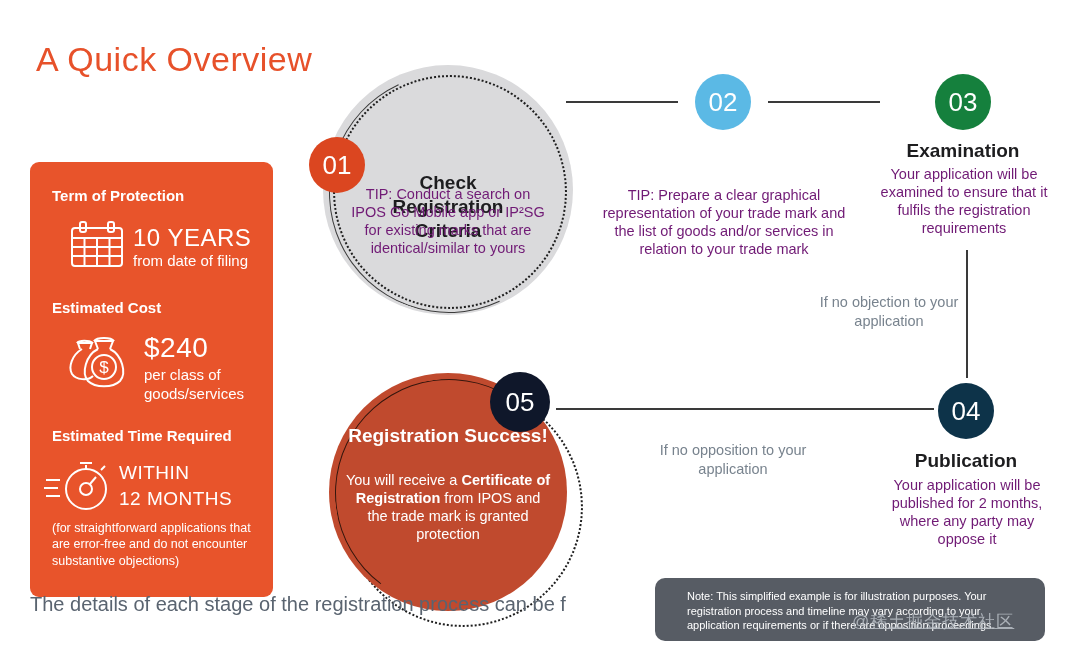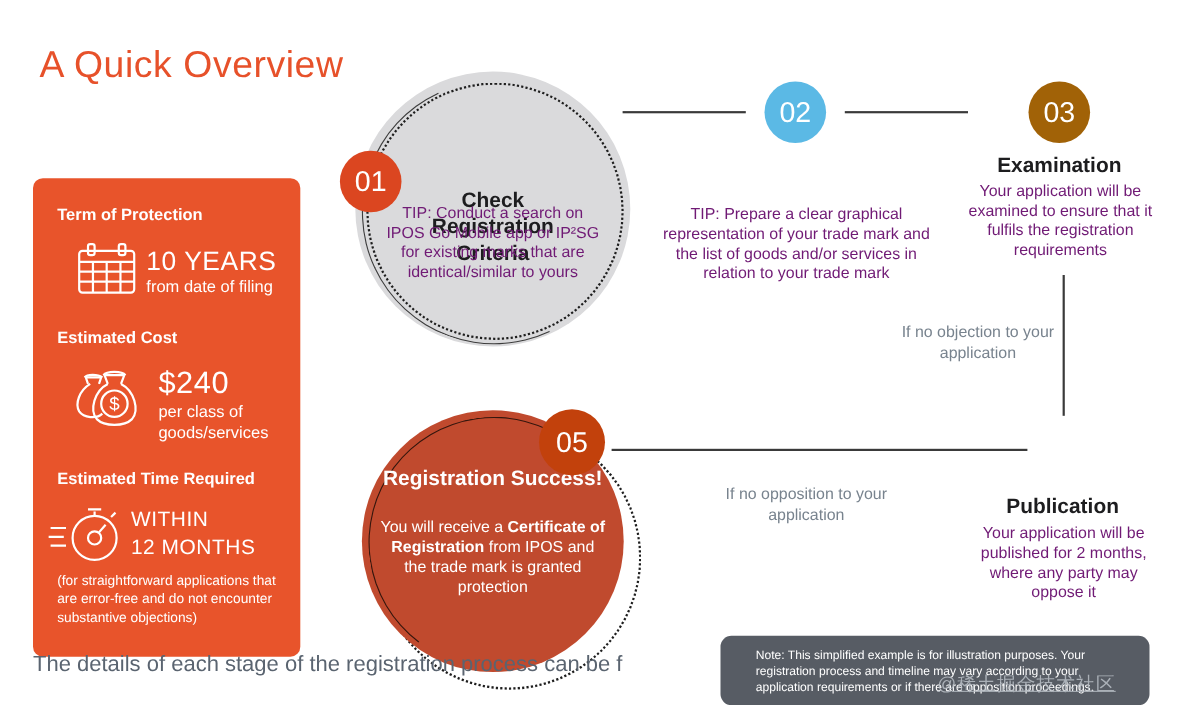--- a/index.html
+++ b/index.html
@@ -26,23 +26,23 @@
         border-top-color:transparent;border-right-color:transparent;transform:rotate(20deg);z-index:2;}
   .dotring5{left:343px;top:387px;width:236px;height:236px;border-radius:50%;border:2px dotted #1e1e1e;z-index:0;}
   .circle5{left:329px;top:373px;width:238px;height:238px;border-radius:50%;background:#C04A2E;z-index:1;}
   .arc5{left:335px;top:379px;width:226px;height:226px;border-radius:50%;border:1.5px solid #35160d;
         border-bottom-color:transparent;border-right-color:transparent;transform:rotate(-8deg);z-index:2;}
 
   .badge{border-radius:50%;display:flex;align-items:center;justify-content:center;
          color:#fff;font-size:26px;font-weight:500;z-index:4;}
   .badge1{left:309px;top:137px;width:56px;height:56px;background:#DB4620;}
   .badge2{left:695px;top:74px;width:56px;height:56px;background:#5BB9E5;}
-  .badge3{left:935px;top:74px;width:56px;height:56px;background:#a16207;text-align:center;}
+  .badge3{left:935px;top:74px;width:56px;height:56px;background:#15803d;text-align:center;}
   .badge4{left:938px;top:383px;width:56px;height:56px;background:#0D3349;}
-  .badge5{left:490px;top:372px;width:60px;height:60px;background:#c2410c;}
+  .badge5{left:490px;top:372px;width:60px;height:60px;background:#0f172a;}
 
   .step-title{font-size:19px;font-weight:600;color:#1d1d1f;text-align:center;line-height:1.25;z-index:3;}
   .step-desc{font-size:14.5px;font-weight:500;color:#701a75;text-align:center;line-height:1.24;z-index:3;}
   .t1{left:363px;top:123px;width:170px;margin-top:48px;}
   .d1{left:348px;top:186px;width:200px;}
   .t2{left:648px;top:136px;width:150px;}
   .d2{left:600px;top:187px;width:248px;}
   .t3{left:878px;top:139px;width:170px;}
   .d3{left:873px;top:166px;width:182px;}
   .t4{left:881px;top:449px;width:170px;}
@@ -148,20 +148,21 @@
   <div class="abs badge badge3">03</div>
   <div class="abs step-title t3">Examination</div>
   <div class="abs step-desc d3">Your application will be examined to ensure that it fulfils the registration requirements</div>
 
   <div class="abs vline c34"></div>
   <div class="abs cond cond1">If no objection to your application</div>
 
   <div class="abs hline c54"></div>
   <div class="abs cond cond2">If no opposition to your application</div>
 
+  <div class="abs badge badge4">04</div>
   <div class="abs step-title t4">Publication</div>
   <div class="abs step-desc d4">Your application will be published for 2 months, where any party may oppose it</div>
 
   <div class="abs dotring5"></div>
   <div class="abs circle5"></div>
   <div class="abs arc5"></div>
   <div class="abs badge badge5">05</div>
   <div class="abs step-title t5">Registration Success!</div>
   <div class="abs step-desc d5">
     <span>You will receive a </span><b>Certificate of Registration</b><span> from IPOS and the trade mark is granted protection</span>

